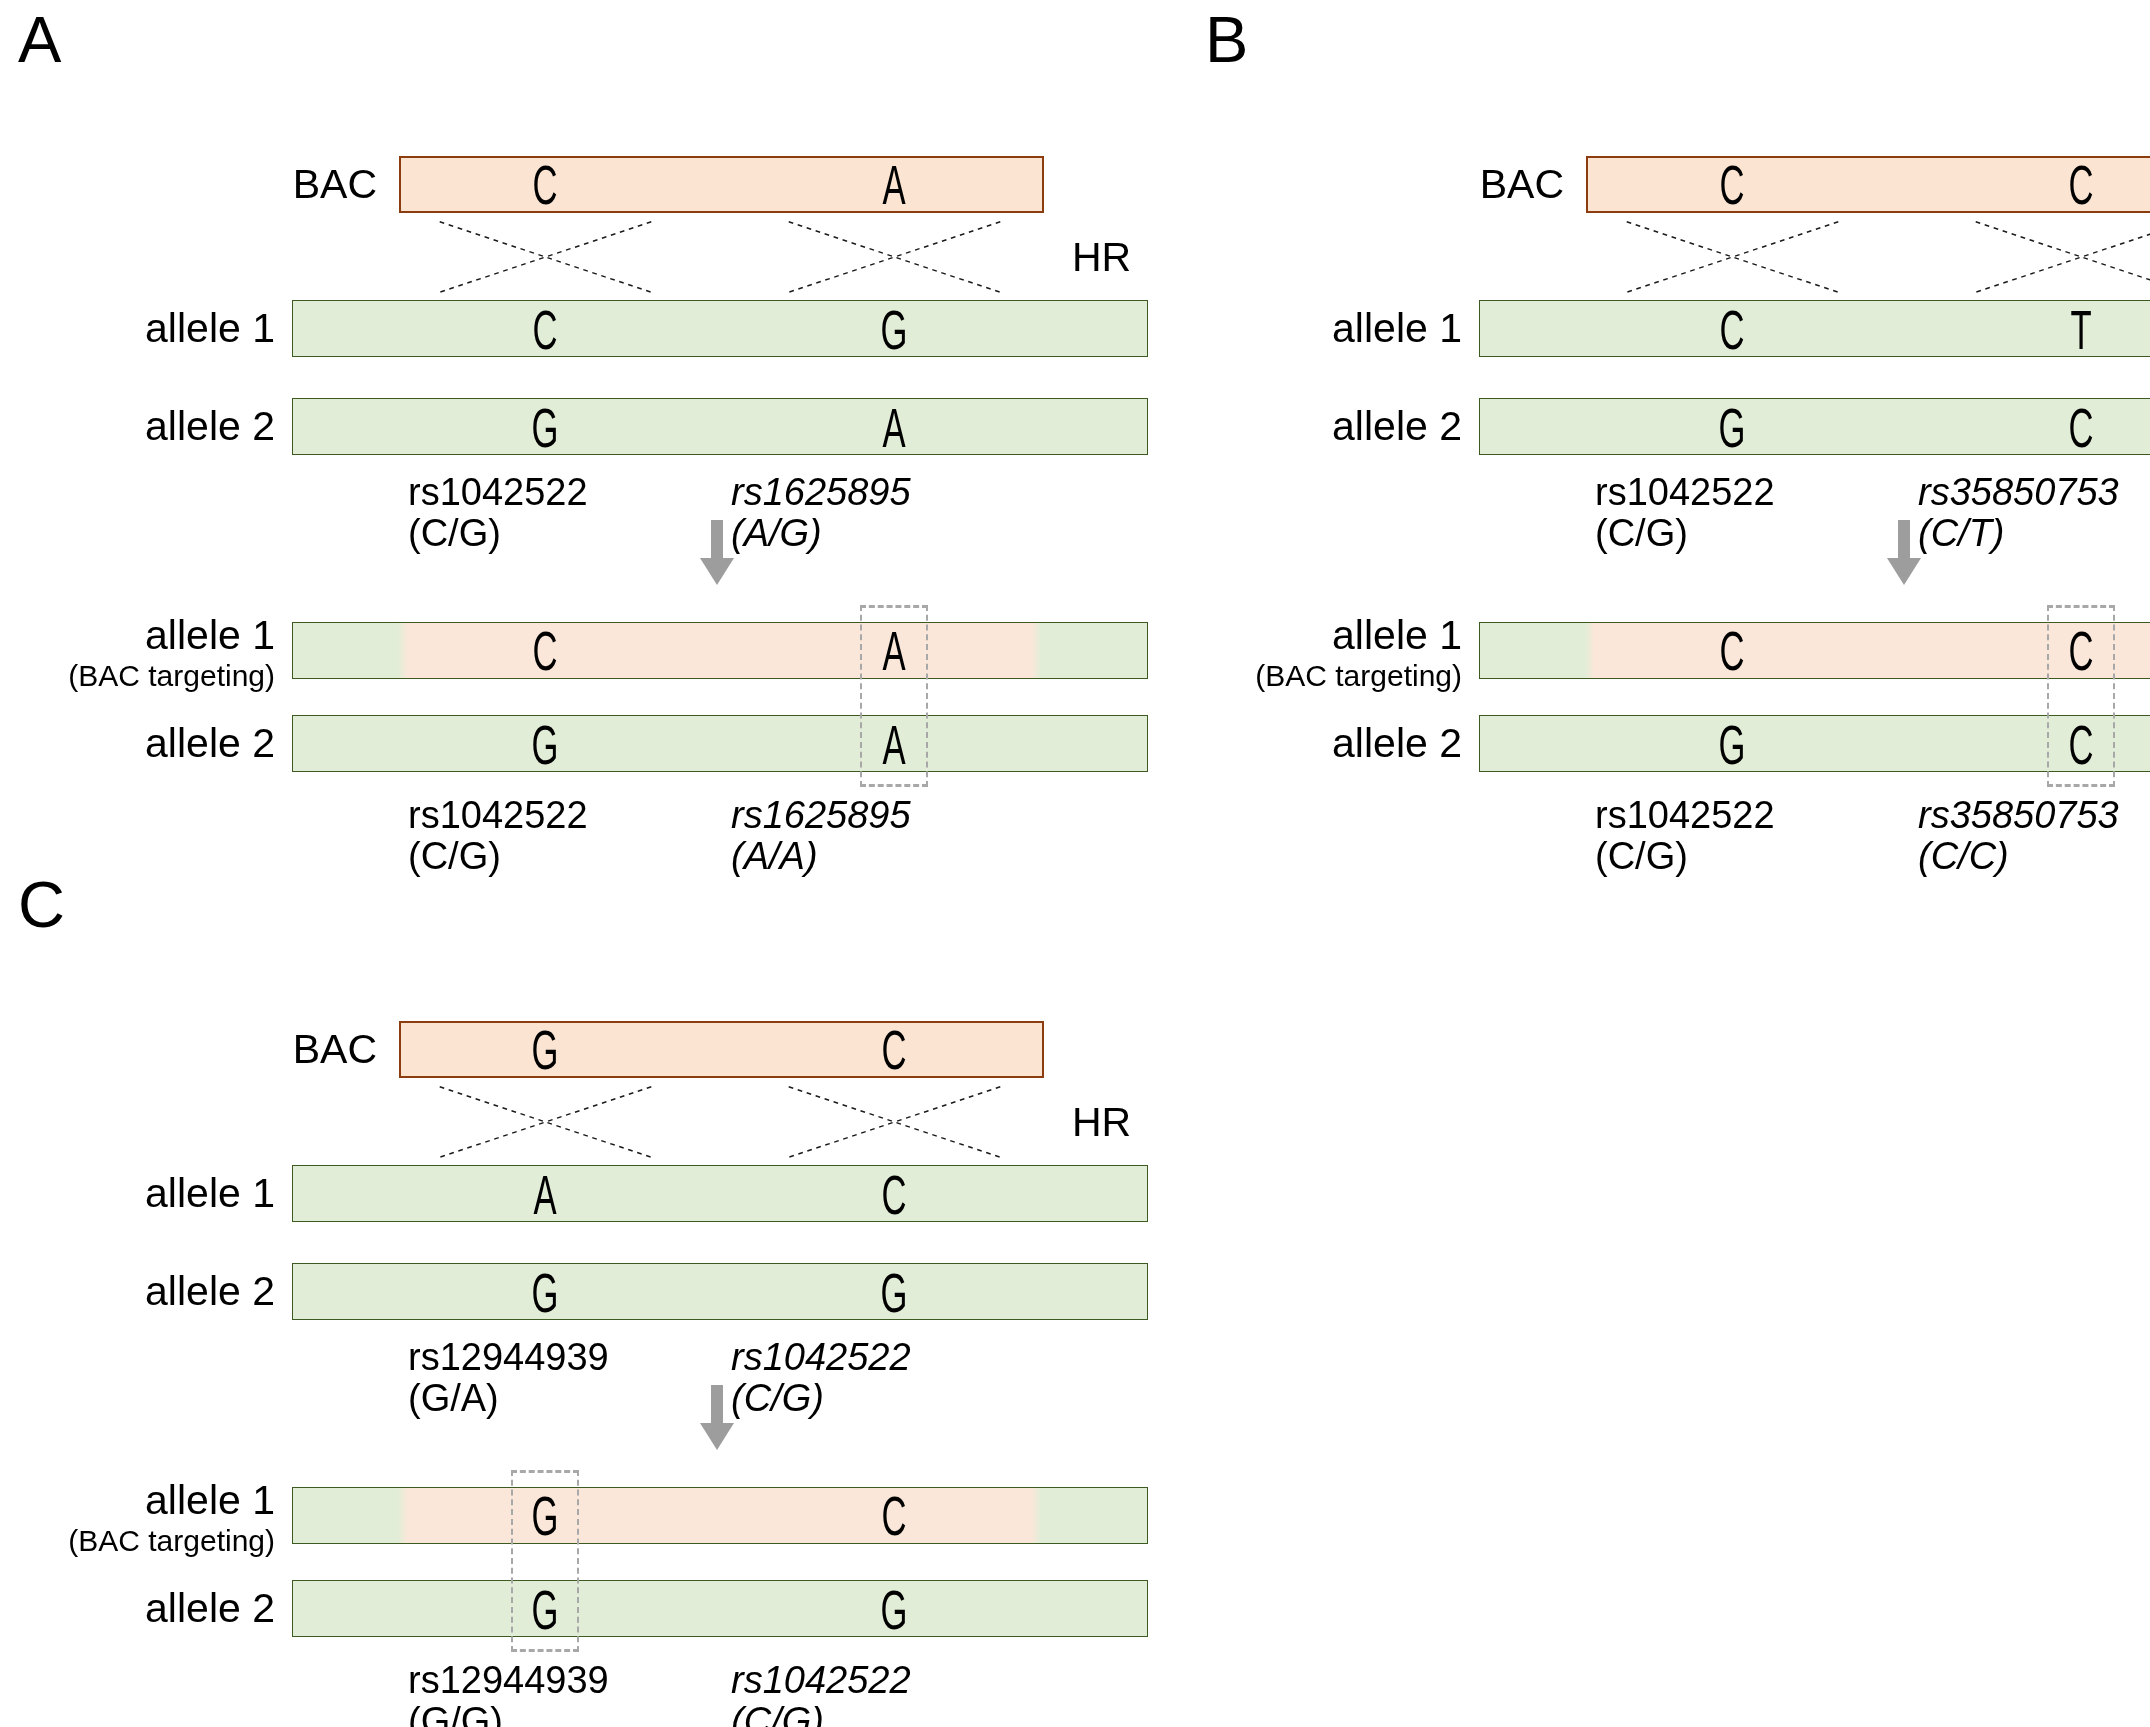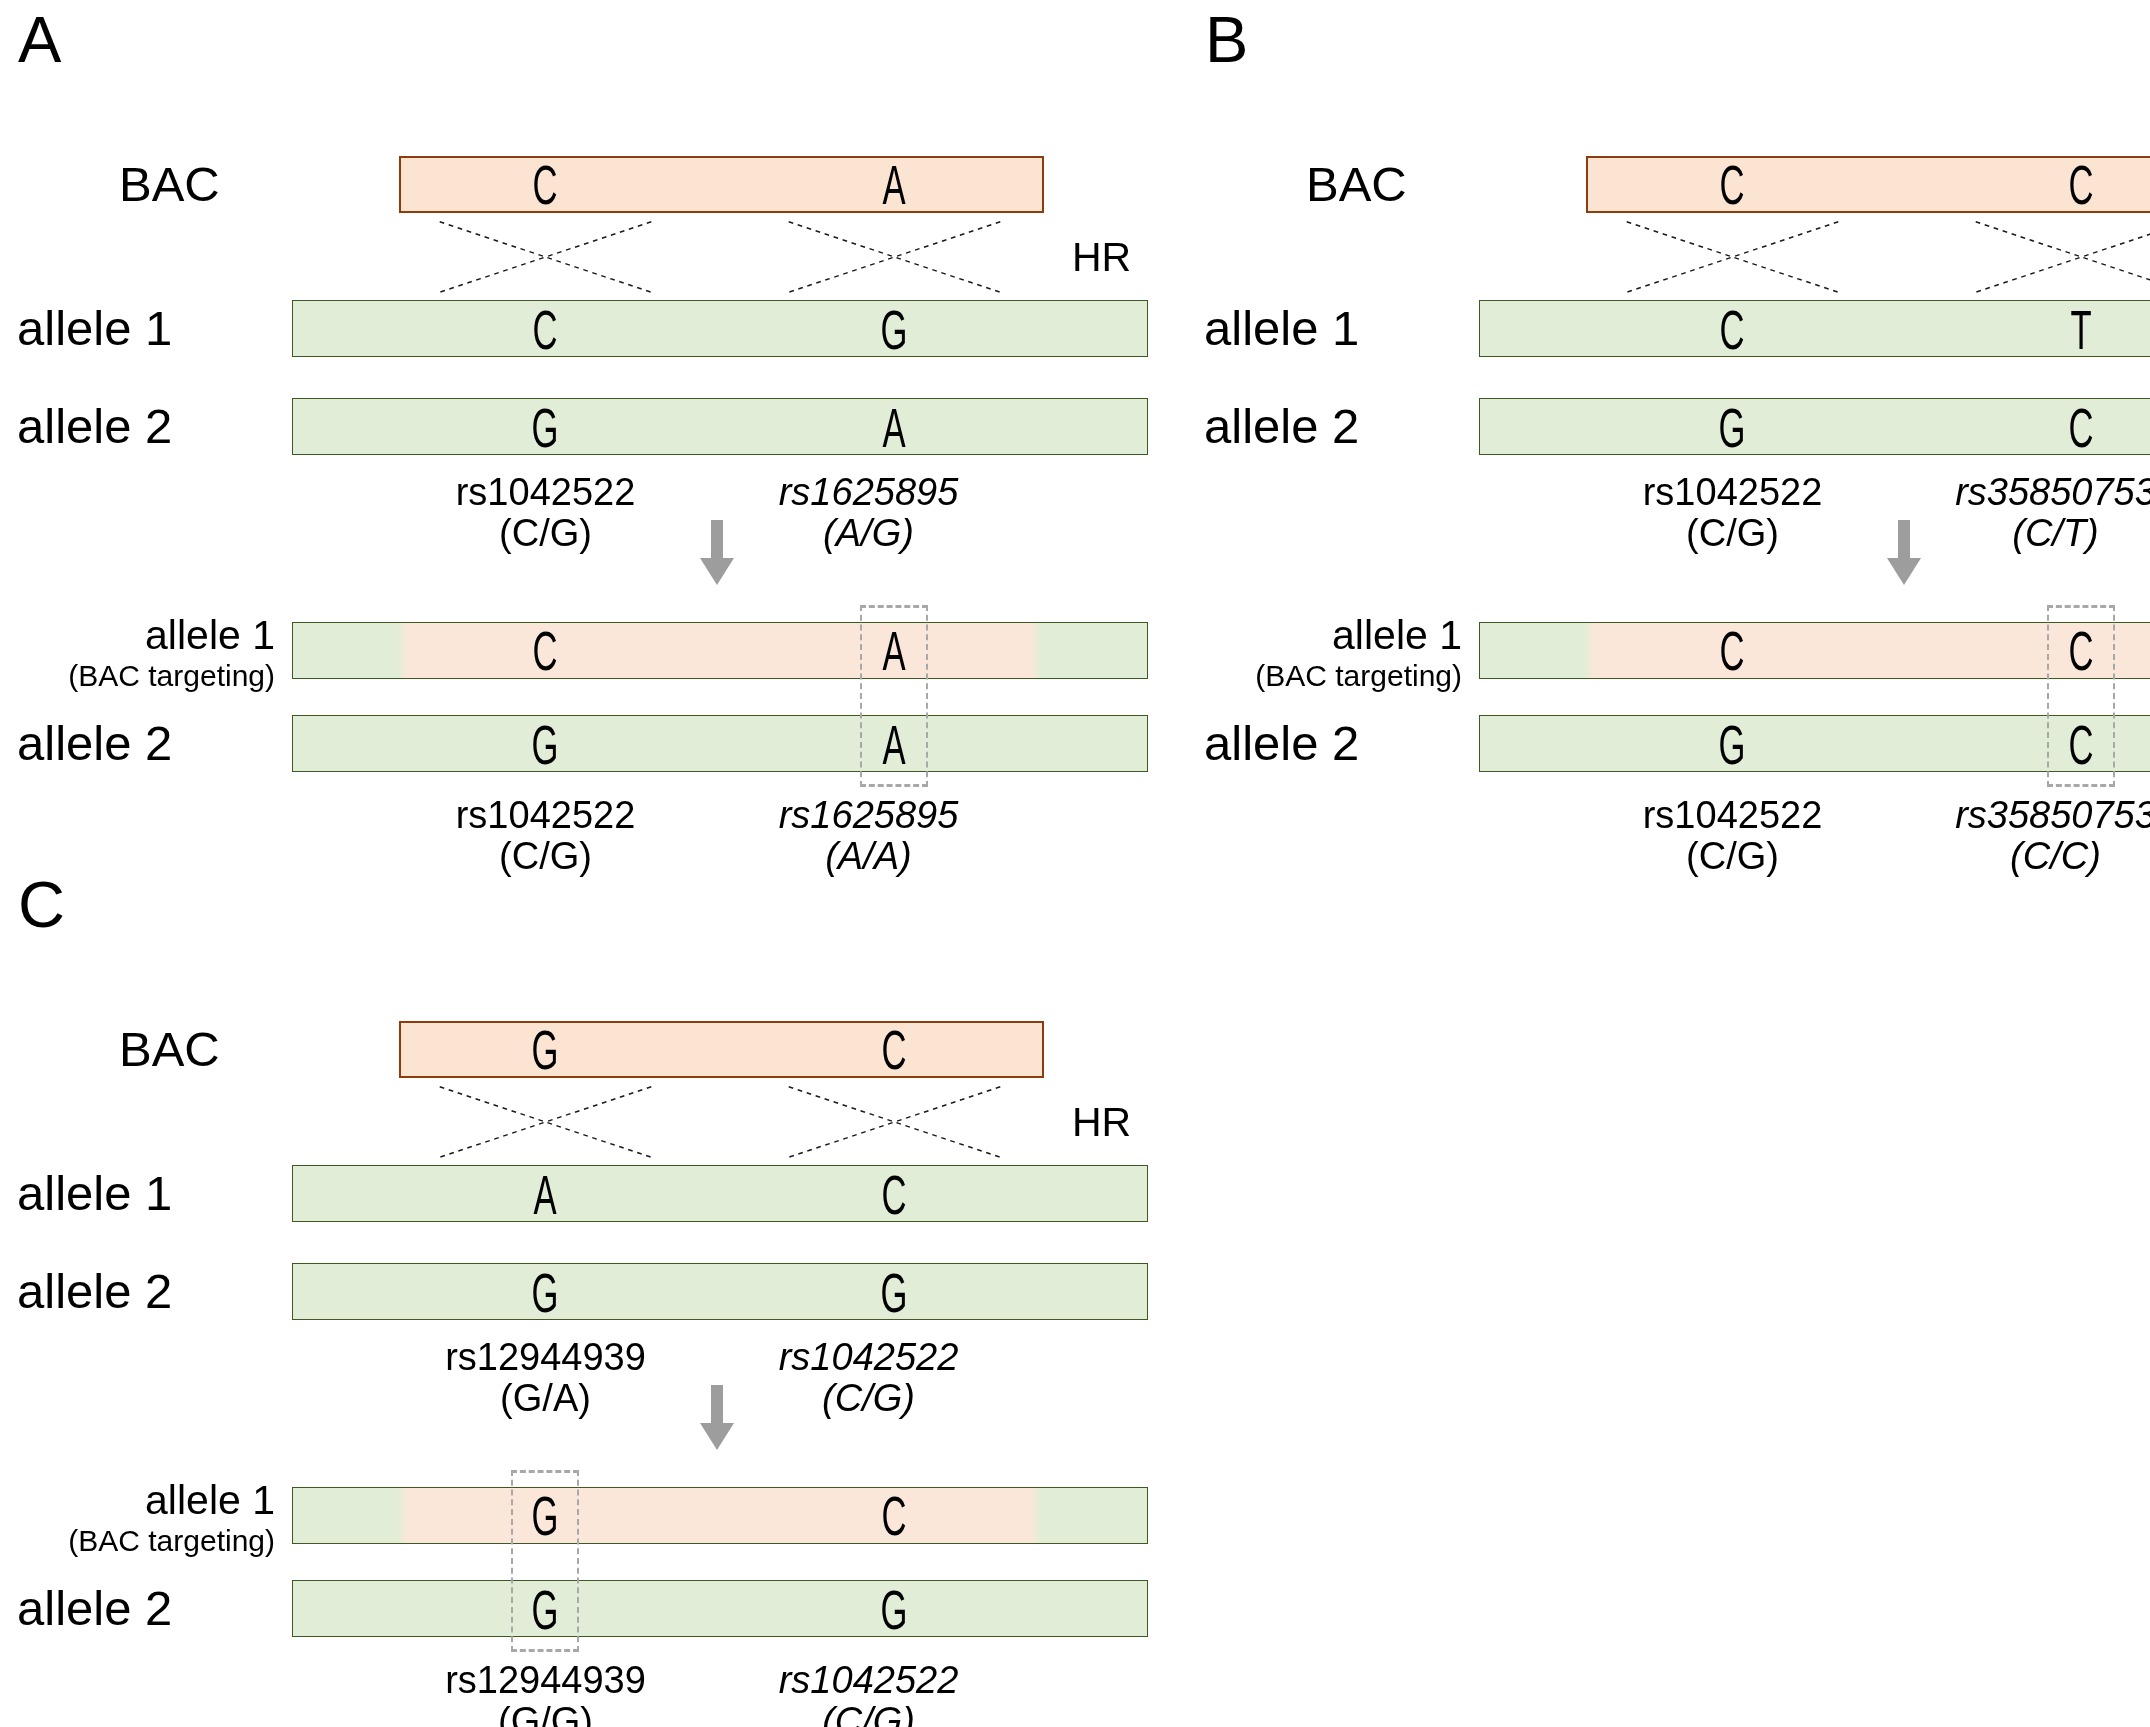--- a/index.html
+++ b/index.html
@@ -23,37 +23,37 @@
   .overlay { position:absolute; left:105px; top:0; bottom:0; width:643px;
     background:linear-gradient(90deg, rgba(250,231,217,0) 0px, var(--overlay_fill) 9.5px,
                var(--overlay_fill) calc(100% - 9.5px), rgba(250,231,217,0) 100%); }
 
   .base { position:absolute; font-size:55px; line-height:1; white-space:nowrap;
           transform:translate(-50%,-50%) scaleX(0.63); }
   .col1 { left:545px; } .col2 { left:894px; }
   .y-bac { top:185px; } .y-a1 { top:330px; } .y-a2 { top:428px; }
   .y-r1 { top:651px; } .y-r2 { top:745px; }
 
-  .side-label { position:absolute; font-size:49px; width:258px;
+  .side-label { position:absolute; font-size:41px; text-align:right; width:258px;
                 line-height:57px; white-space:nowrap; }
   .lbl-bac { left:119px; top:156px; }
   .lbl-a1  { left:17px;  top:300px; }
   .lbl-a2  { left:17px;  top:398px; }
   .lbl-r2  { left:17px;  top:715px; }
   .lbl-r1  { position:absolute; left:0px; top:613px; width:275px; text-align:right; }
   .lbl-r1 .big   { font-size:41px;  line-height:1.12; white-space:nowrap; }
   .lbl-r1 .small { font-size:30px;  line-height:1.1;  white-space:nowrap; }
 
   .hr-label { position:absolute; left:1056px; top:234px; font-size:41px;margin-left:16px; }
 
   .cross { position:absolute; top:220px; width:215px; height:74px; }
   .cross.c1 { left:438px; } .cross.c2 { left:787px; }
   .cross line { stroke:var(--cross); stroke-width:3.5; stroke-dasharray:11 11; }
 
-  .snp { position:absolute; width:275px; text-align:center; font-size:38px; line-height:1.07;
+  .snp { position:absolute; width:275px; font-size:38px; line-height:1.07;
          white-space:nowrap; }
   .snp.c1 { left:408px; } .snp.c2 { left:731px;font-style:italic; }
   .snp.mid { top:472px; } .snp.bottom { top:795px; }
 
   .arrow-stem { position:absolute; left:711px; top:520px; width:12px; height:40px;
                 background:var(--arrow); }
   .arrow-head { position:absolute; left:700px; top:558px; width:0; height:0;
                 border-left:17px solid transparent; border-right:17px solid transparent;
                 border-top:27px solid var(--arrow); }
 

